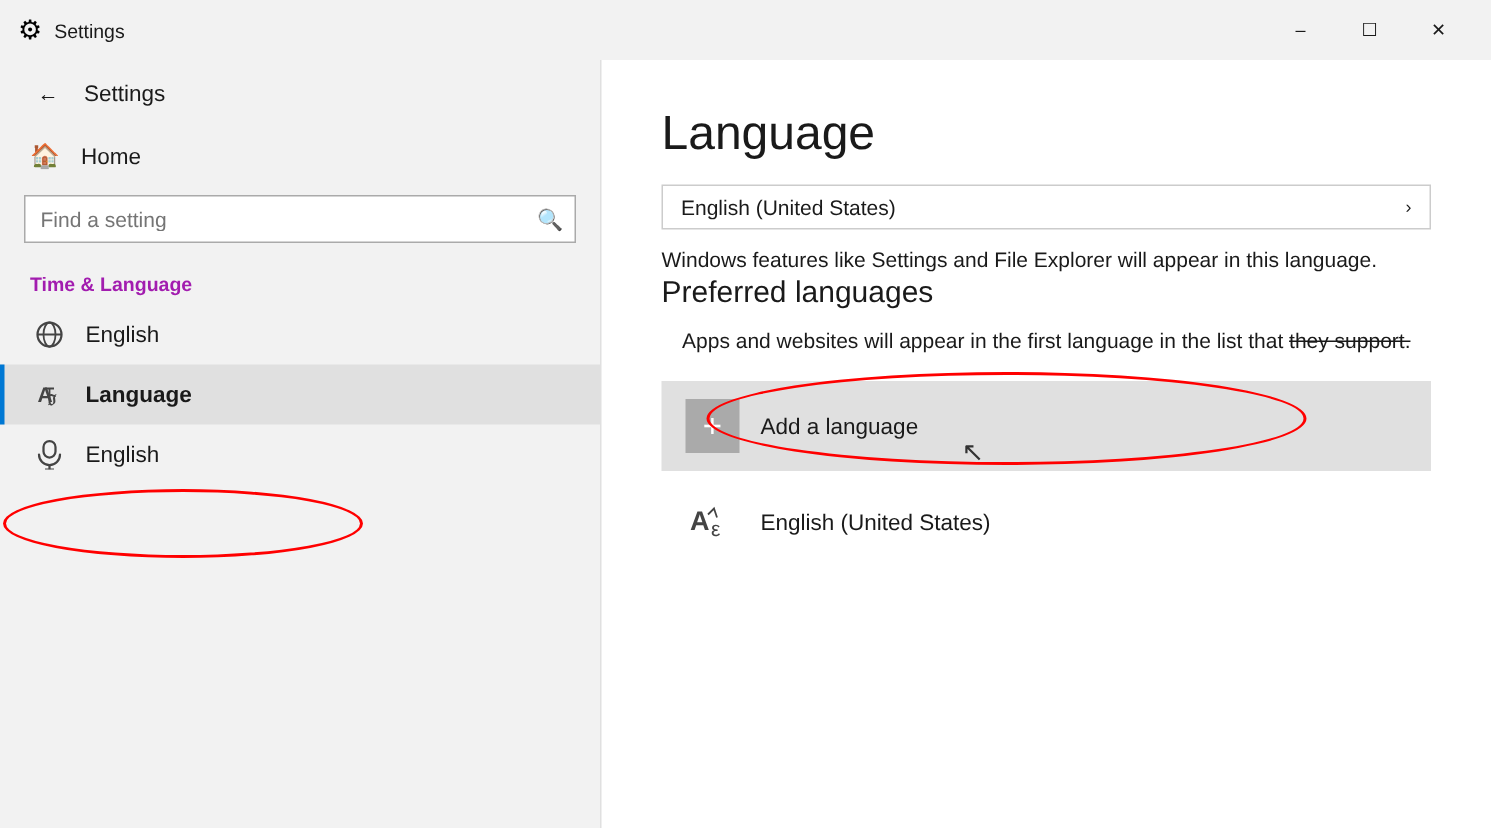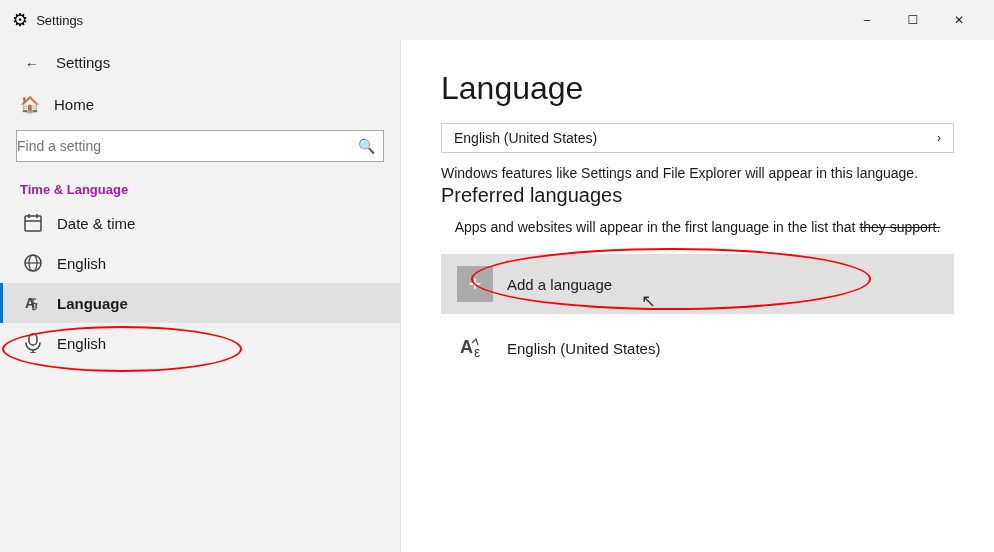--- a/index.html
+++ b/index.html
@@ -98,21 +98,21 @@
       font-size: 15px;
       gap: 14px;
     }
 
     .search-box {
       margin: 6px 16px 12px 16px;
       position: relative;
     }
     .search-box input {
       width: 100%;
-      padding: 7px 36px 7px 0;
+      padding: 7px 36px 7px 10px;
       border: 1px solid #aaa;
       background: white;
       font-size: 14px;
       color: #555;
       outline: none;
     }
     .search-icon-btn {
       position: absolute;
       right: 8px;
       top: 50%;
@@ -280,31 +280,20 @@
       <span>Home</span>
     </div>
 
     <div class="search-box">
       <input type="text" placeholder="Find a setting" style="">
       <span class="search-icon-btn">🔍</span>
     </div>
 
     <div class="sidebar-section-title">Time &amp; Language</div>
 
-    <div class="sidebar-item">
-      <span class="sidebar-icon">
-        <svg width="20" height="20" viewBox="0 0 20 20" fill="none">
-          <rect x="2" y="3" width="16" height="15" rx="1" stroke="#444" stroke-width="1.5" fill="none"></rect>
-          <line x1="6" y1="1" x2="6" y2="5" stroke="#444" stroke-width="1.5"></line>
-          <line x1="14" y1="1" x2="14" y2="5" stroke="#444" stroke-width="1.5"></line>
-          <line x1="2" y1="8" x2="18" y2="8" stroke="#444" stroke-width="1.5"></line>
-        </svg>
-      </span>
-      <span>Date &amp; time</span>
-    </div>
 
     <div class="sidebar-item">
       <span class="sidebar-icon">
         <svg width="20" height="20" viewBox="0 0 20 20" fill="none">
           <circle cx="10" cy="10" r="8" stroke="#444" stroke-width="1.5" fill="none"></circle>
           <ellipse cx="10" cy="10" rx="4" ry="8" stroke="#444" stroke-width="1.2" fill="none"></ellipse>
           <line x1="2" y1="10" x2="18" y2="10" stroke="#444" stroke-width="1.2"></line>
         </svg>
       </span>
       <span>English</span>

